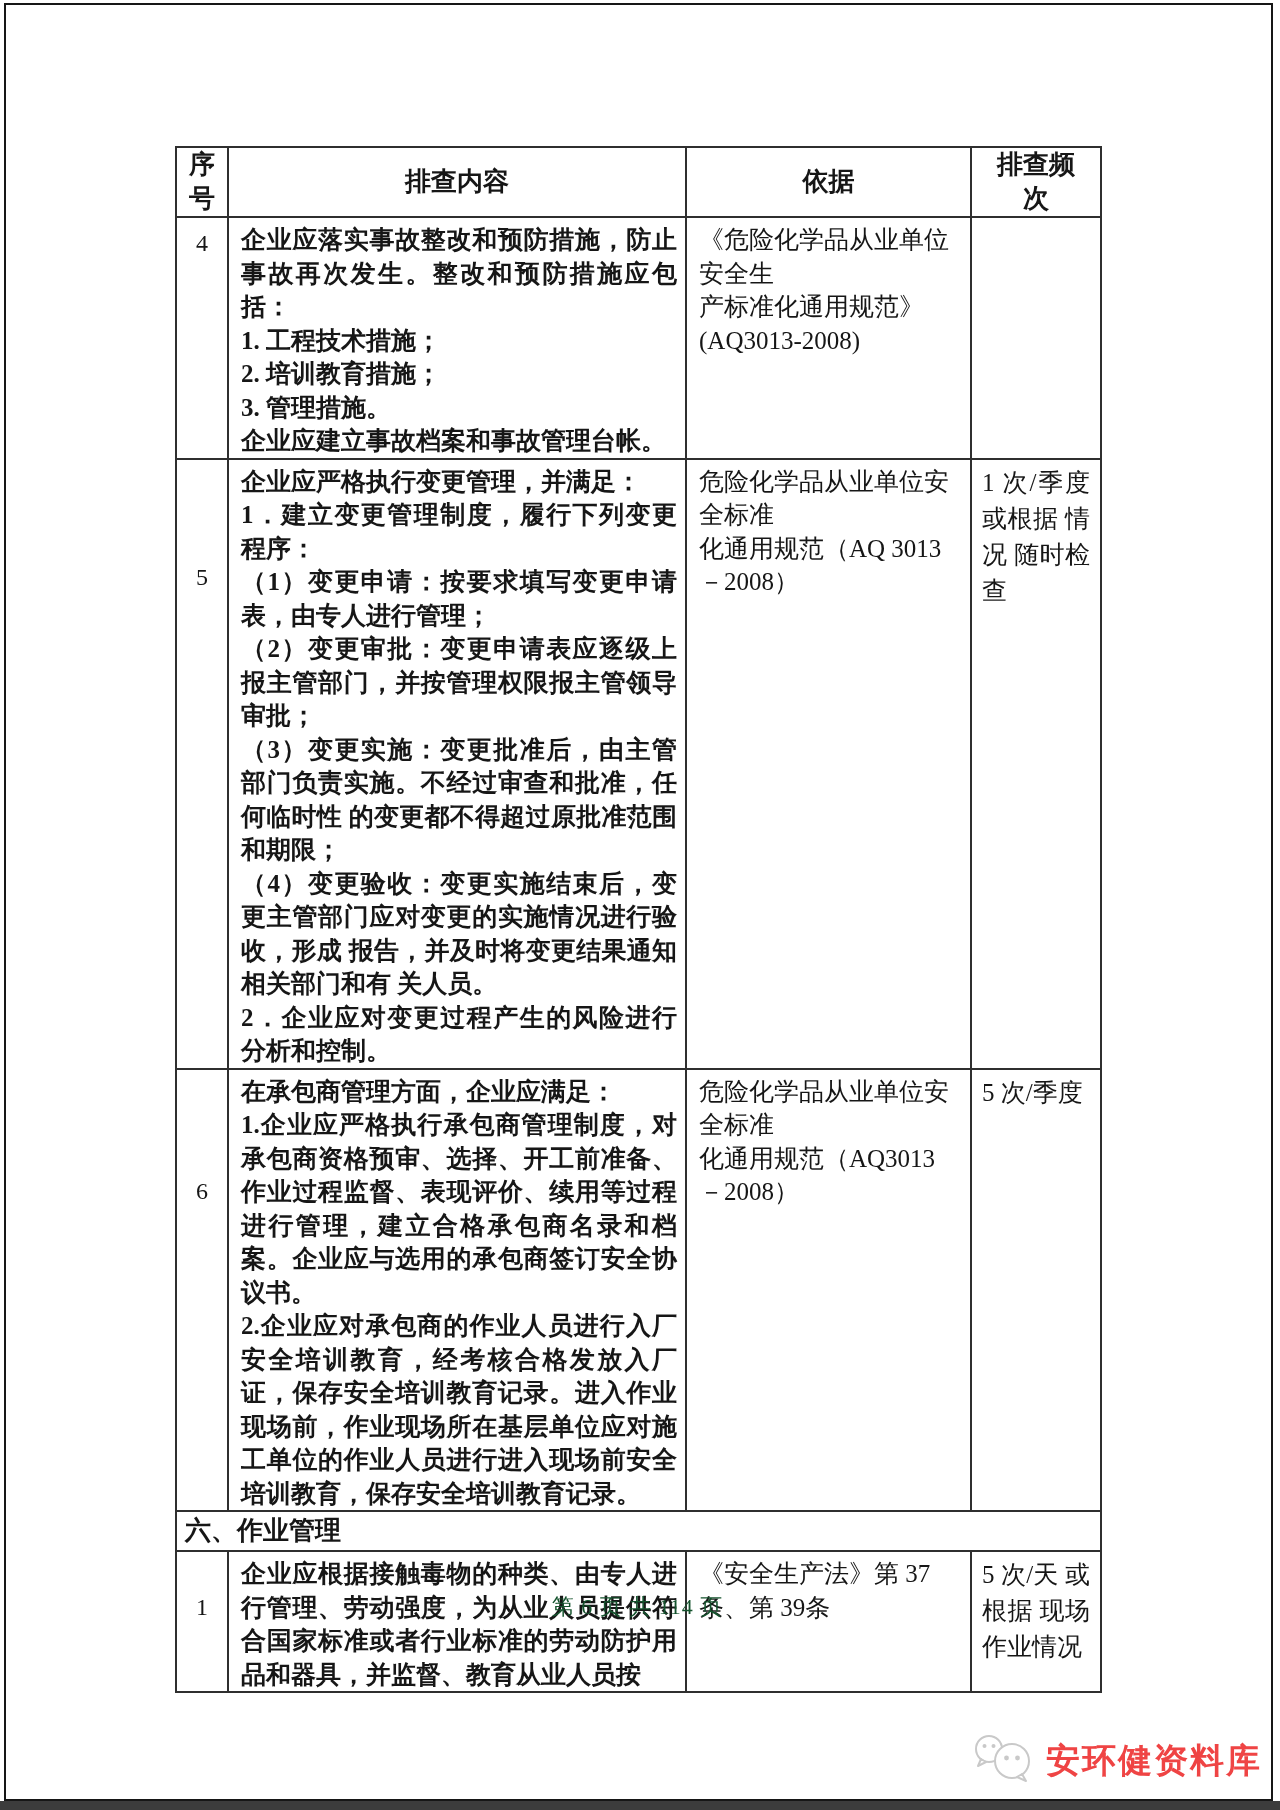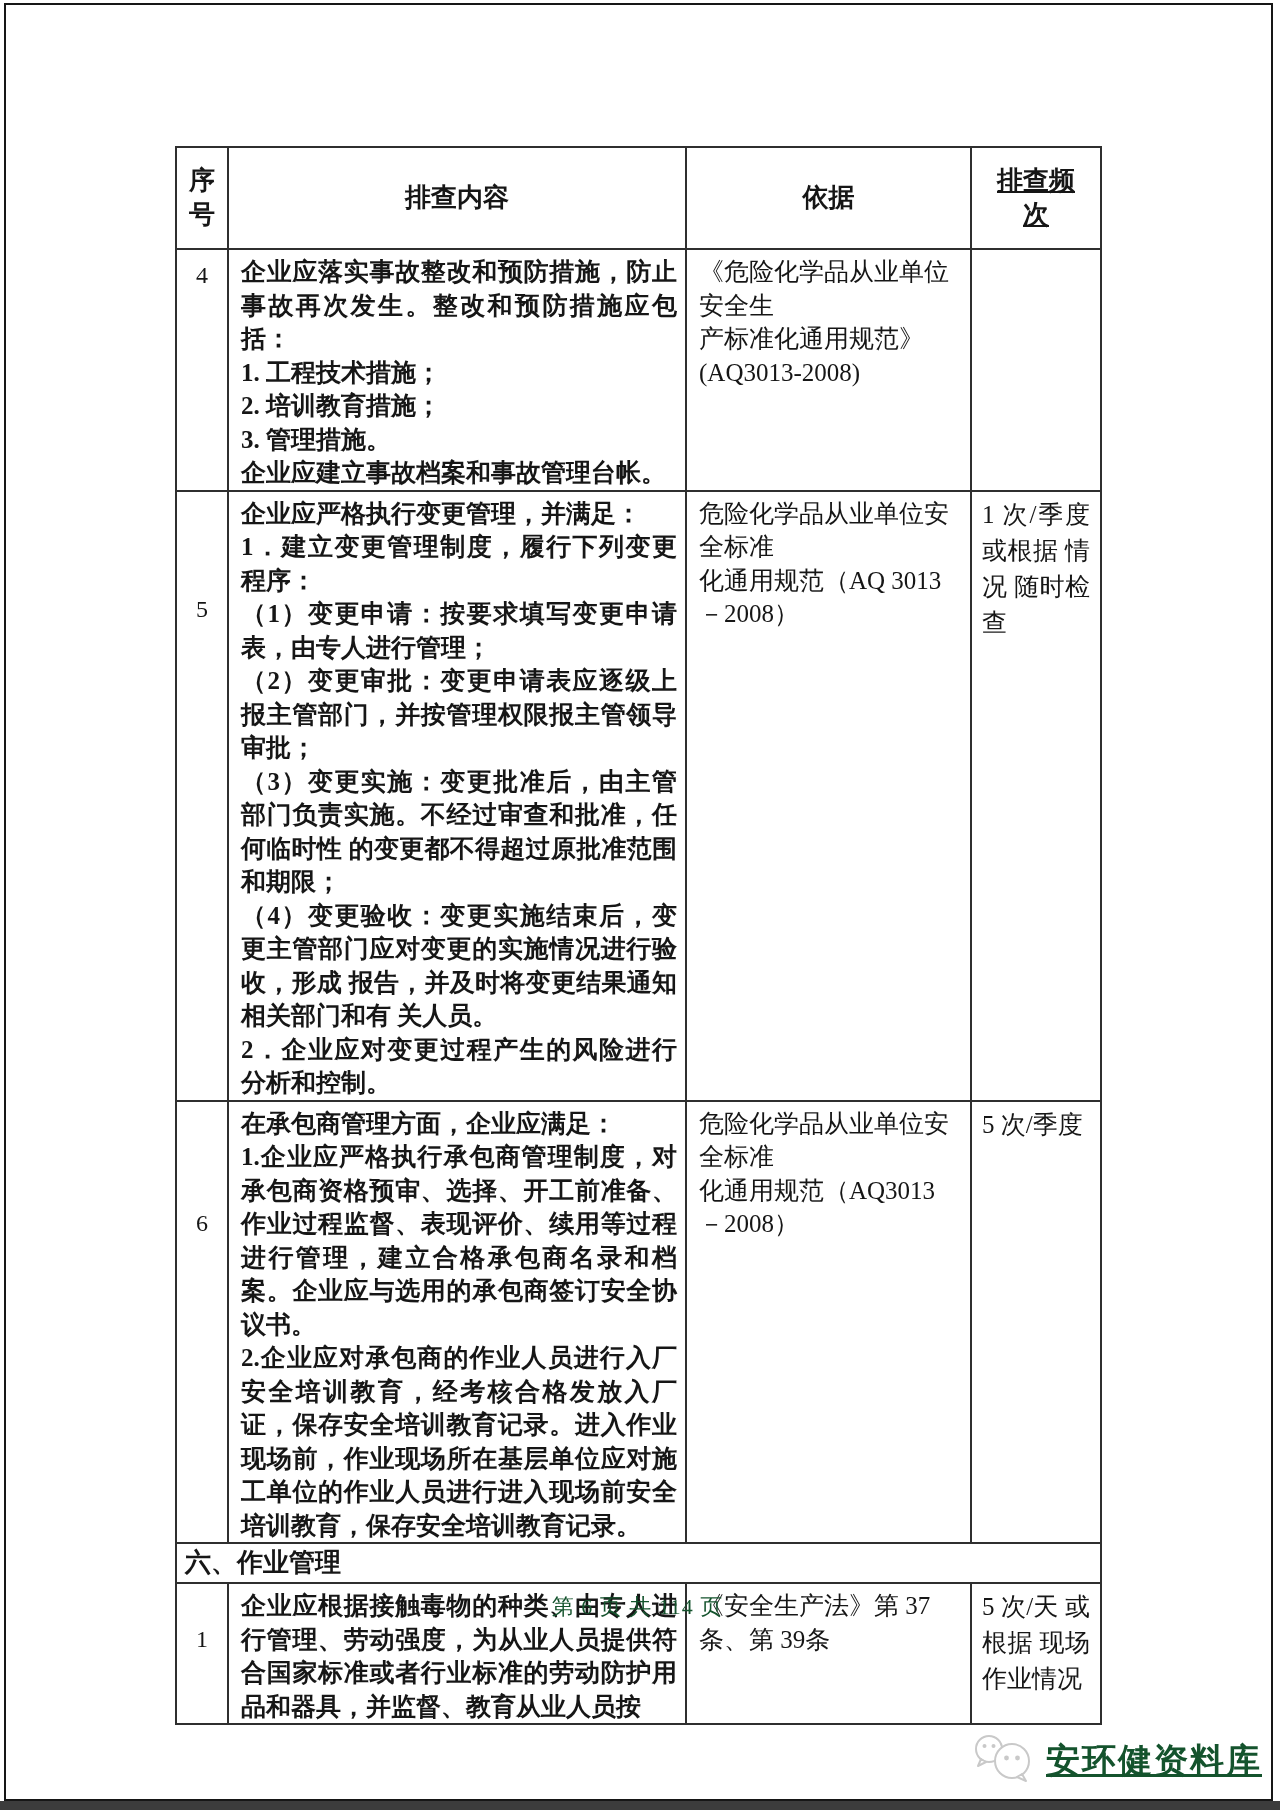--- a/index.html
+++ b/index.html
@@ -9,21 +9,21 @@
   .page-frame { position:absolute; left:4px; top:3px; right:7px; bottom:9px;
     border:2px solid #161616; pointer-events:none; }
   .bottom-bar { position:absolute; left:0; right:0; bottom:0; height:9px; background:#3c3c3c; }
 
   table.checklist { position:absolute; left:175px; top:146px; width:925px;
     border-collapse:collapse; table-layout:fixed; }
   table.checklist td, table.checklist th { border:2px solid #2f2f2f; overflow:hidden; }
 
   th.hdr { font-size:26px; font-weight:bold; text-align:center; vertical-align:middle;
     line-height:34px; padding:0 8px; }
-  th.hdr-freq { padding:16px 16px;text-decoration:underline; }
+  th.hdr-freq { padding:0 16px; }
 
   td.num { text-align:center; vertical-align:top; font-size:24px; line-height:34px; }
   td.num.pt-row4 { padding-top:8px; }
   td.num.pt-row5 { padding-top:100px; }
   td.num.pt-row6 { padding-top:104px; }
   td.num.pt-row1 { padding-top:38px; }
 
   td.content { vertical-align:top; font-size:25px; line-height:33.5px;
     padding:5px 8px 0 12px; white-space:pre-line; text-align:justify;font-weight:bold; }
   td.basis { vertical-align:top; font-size:25px; line-height:33.5px;
@@ -31,22 +31,22 @@
   td.freq { vertical-align:top; font-size:25px; line-height:36px;
     padding:5px 10px 0 10px; text-align:justify; white-space:pre-line;border-radius:25px; }
   td.section-cell { font-size:26px; font-weight:bold; padding:1px 4px 1px 8px;
     vertical-align:middle; line-height:32px; }
 
   .page-footer { position:absolute; left:175px; top:1592px; width:925px;
     text-align:center; font-size:22px; color:#14532d; letter-spacing:1px; }
 
   .watermark { position:absolute; right:18px; top:1732px; display:flex;
     align-items:center; gap:8px; }
-  .watermark-text { font-size:34px; color:#14532d; letter-spacing:2px;
-    text-shadow:1px 1px 0 #ffffff; font-weight:bold;text-decoration:underline; }
+  .watermark-text { font-size:34px; color:#ef4444; letter-spacing:2px;
+    text-shadow:1px 1px 0 #ffffff; font-weight:bold; }
 </style>
 </head>
 <body>
 
 <div class="sheet">
 
   <div class="page-frame"></div>
 
   <table class="checklist">
     <colgroup>

